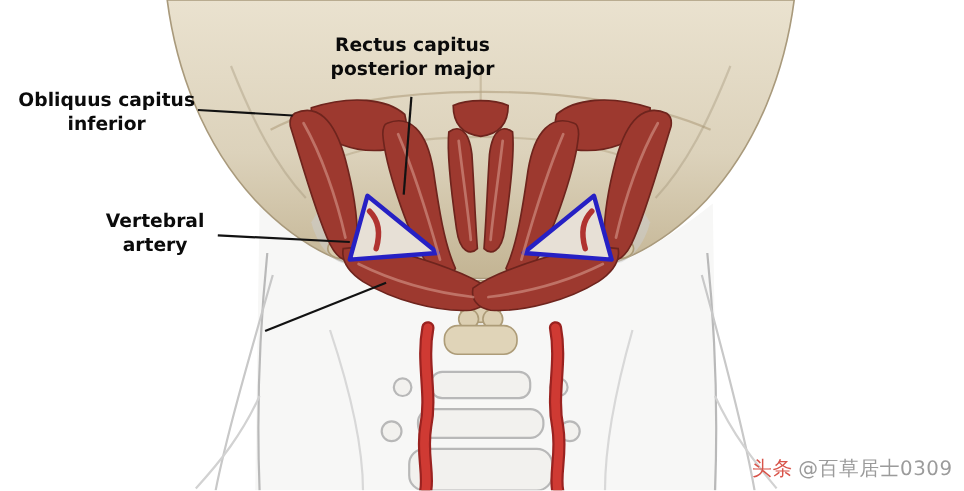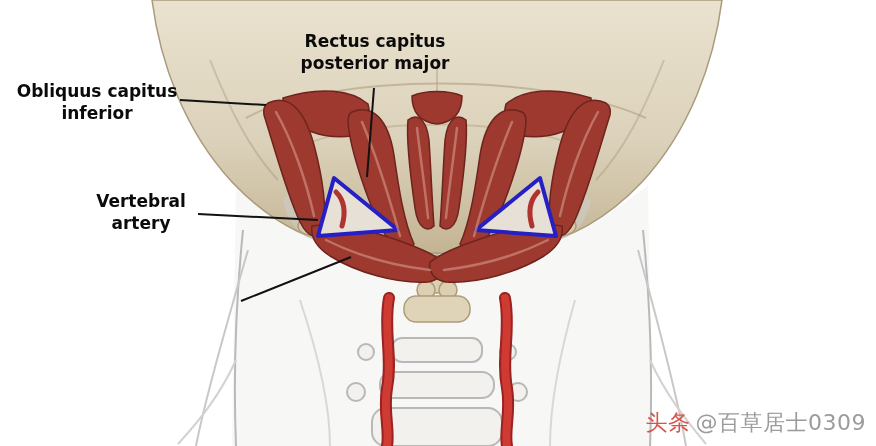--- a/index.html
+++ b/index.html
@@ -19,21 +19,21 @@
     color:#0b0b0b;
     text-align:center;
   }
   #label-rectus{left:287px;top:31px;width:176px;}
   #label-ocs{left:8px;top:81px;width:178px;}
   #label-va{left:86px;top:191px;width:110px;}
   #label-oci{left:94px;top:302px;width:176px;}
   .watermark{
     position:absolute;
     right:10px;bottom:8px;
-    font-size:22px;
+    font-size:18px;
     color:#9b9b9b;
     letter-spacing:.5px;
     white-space:nowrap;
   }
   .watermark .brand{color:#d8544a;margin-right:5px;}
 </style>
 </head>
 <body>
 
 <div class="stage">

